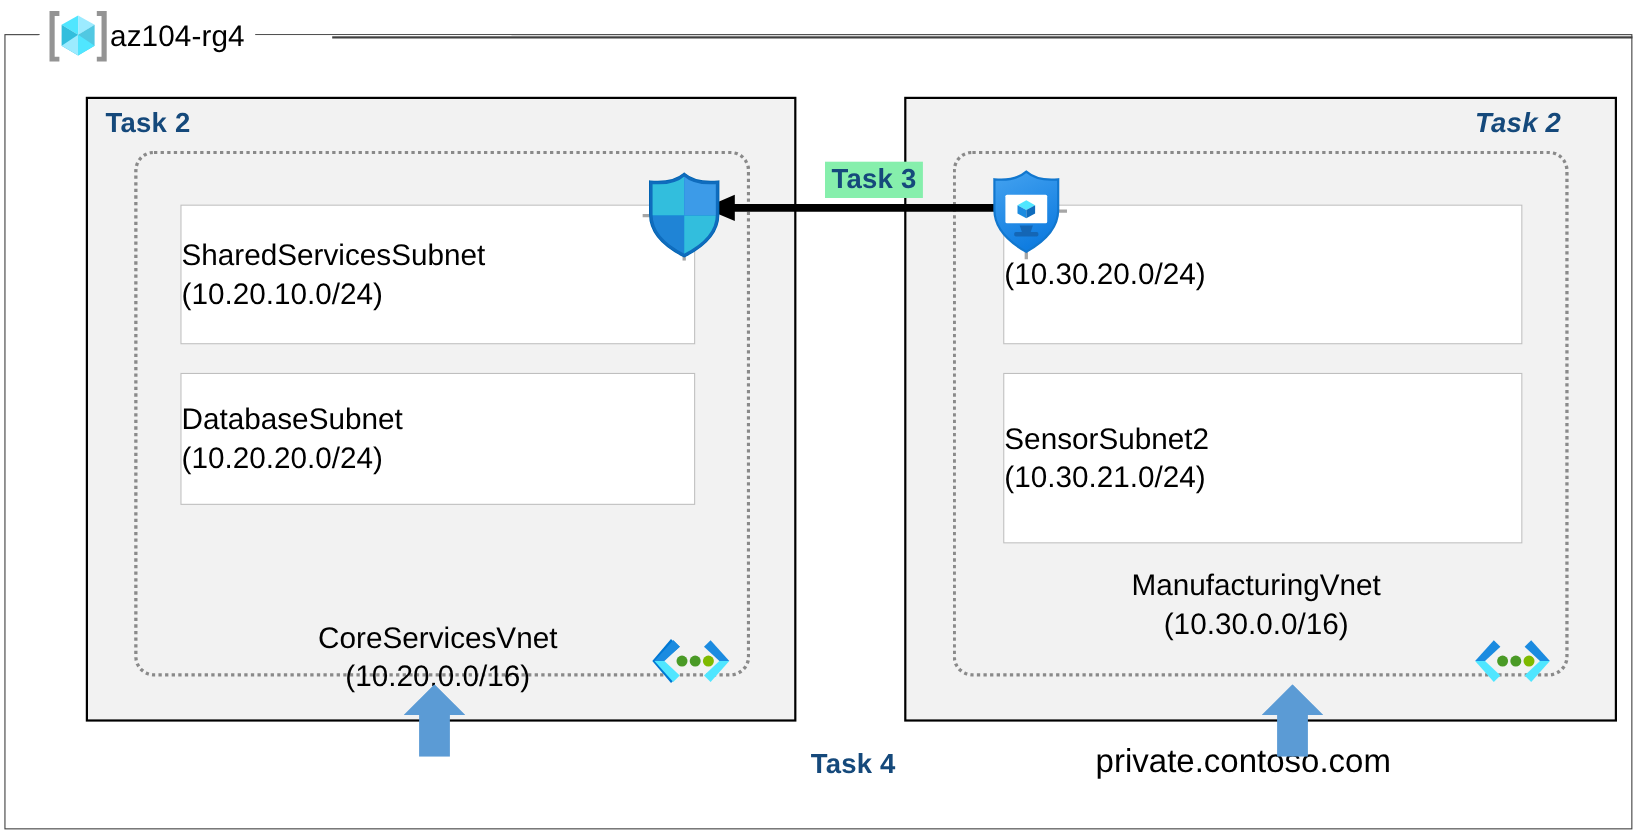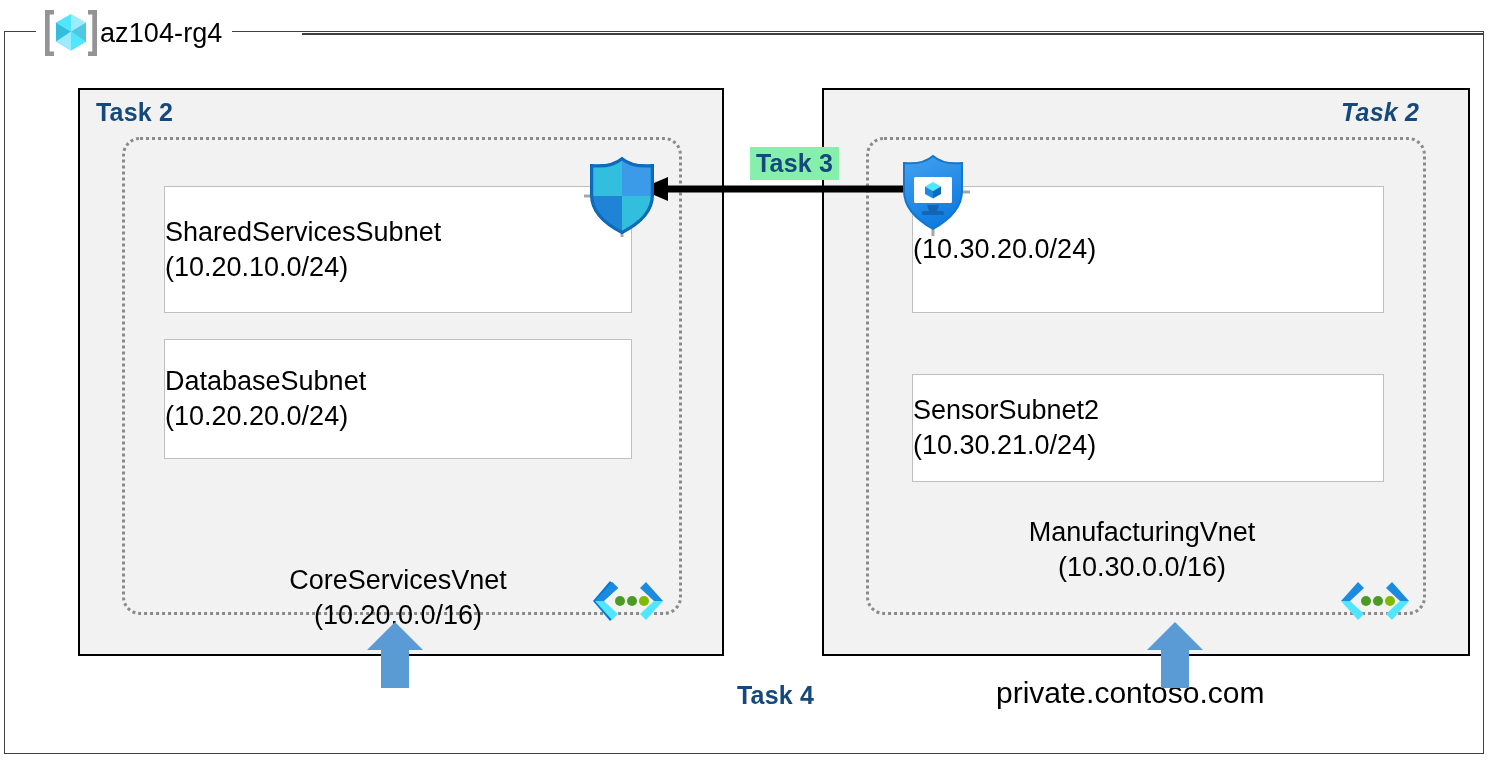--- a/index.html
+++ b/index.html
@@ -107,21 +107,21 @@
     border: 1.5px solid #BFBFBF;
     box-sizing: border-box;
     display: flex;
     flex-direction: column;
     align-items: flex-start;
     justify-content: center;
   }
   #subnet-shared   { left: 164px; top: 186px; width: 468px; height: 127px; }
   #subnet-database { left: 164px; top: 339px; width: 468px; height: 120px; }
   #subnet-sensor1  { left: 912px; top: 186px; width: 472px; height: 127px; }
-  #subnet-sensor2  { left: 912px; top: 339px; width: 472px; height: 108px; margin-top: 35px; }
+  #subnet-sensor2  { left: 912px; top: 339px; width: 472px; height: 155px; }
 
   .subnet-name, .subnet-cidr {
     font-size: 27px;
     color: #000000;
     line-height: 1.28;
     text-align: center;
     white-space: nowrap;
   }
 
   

